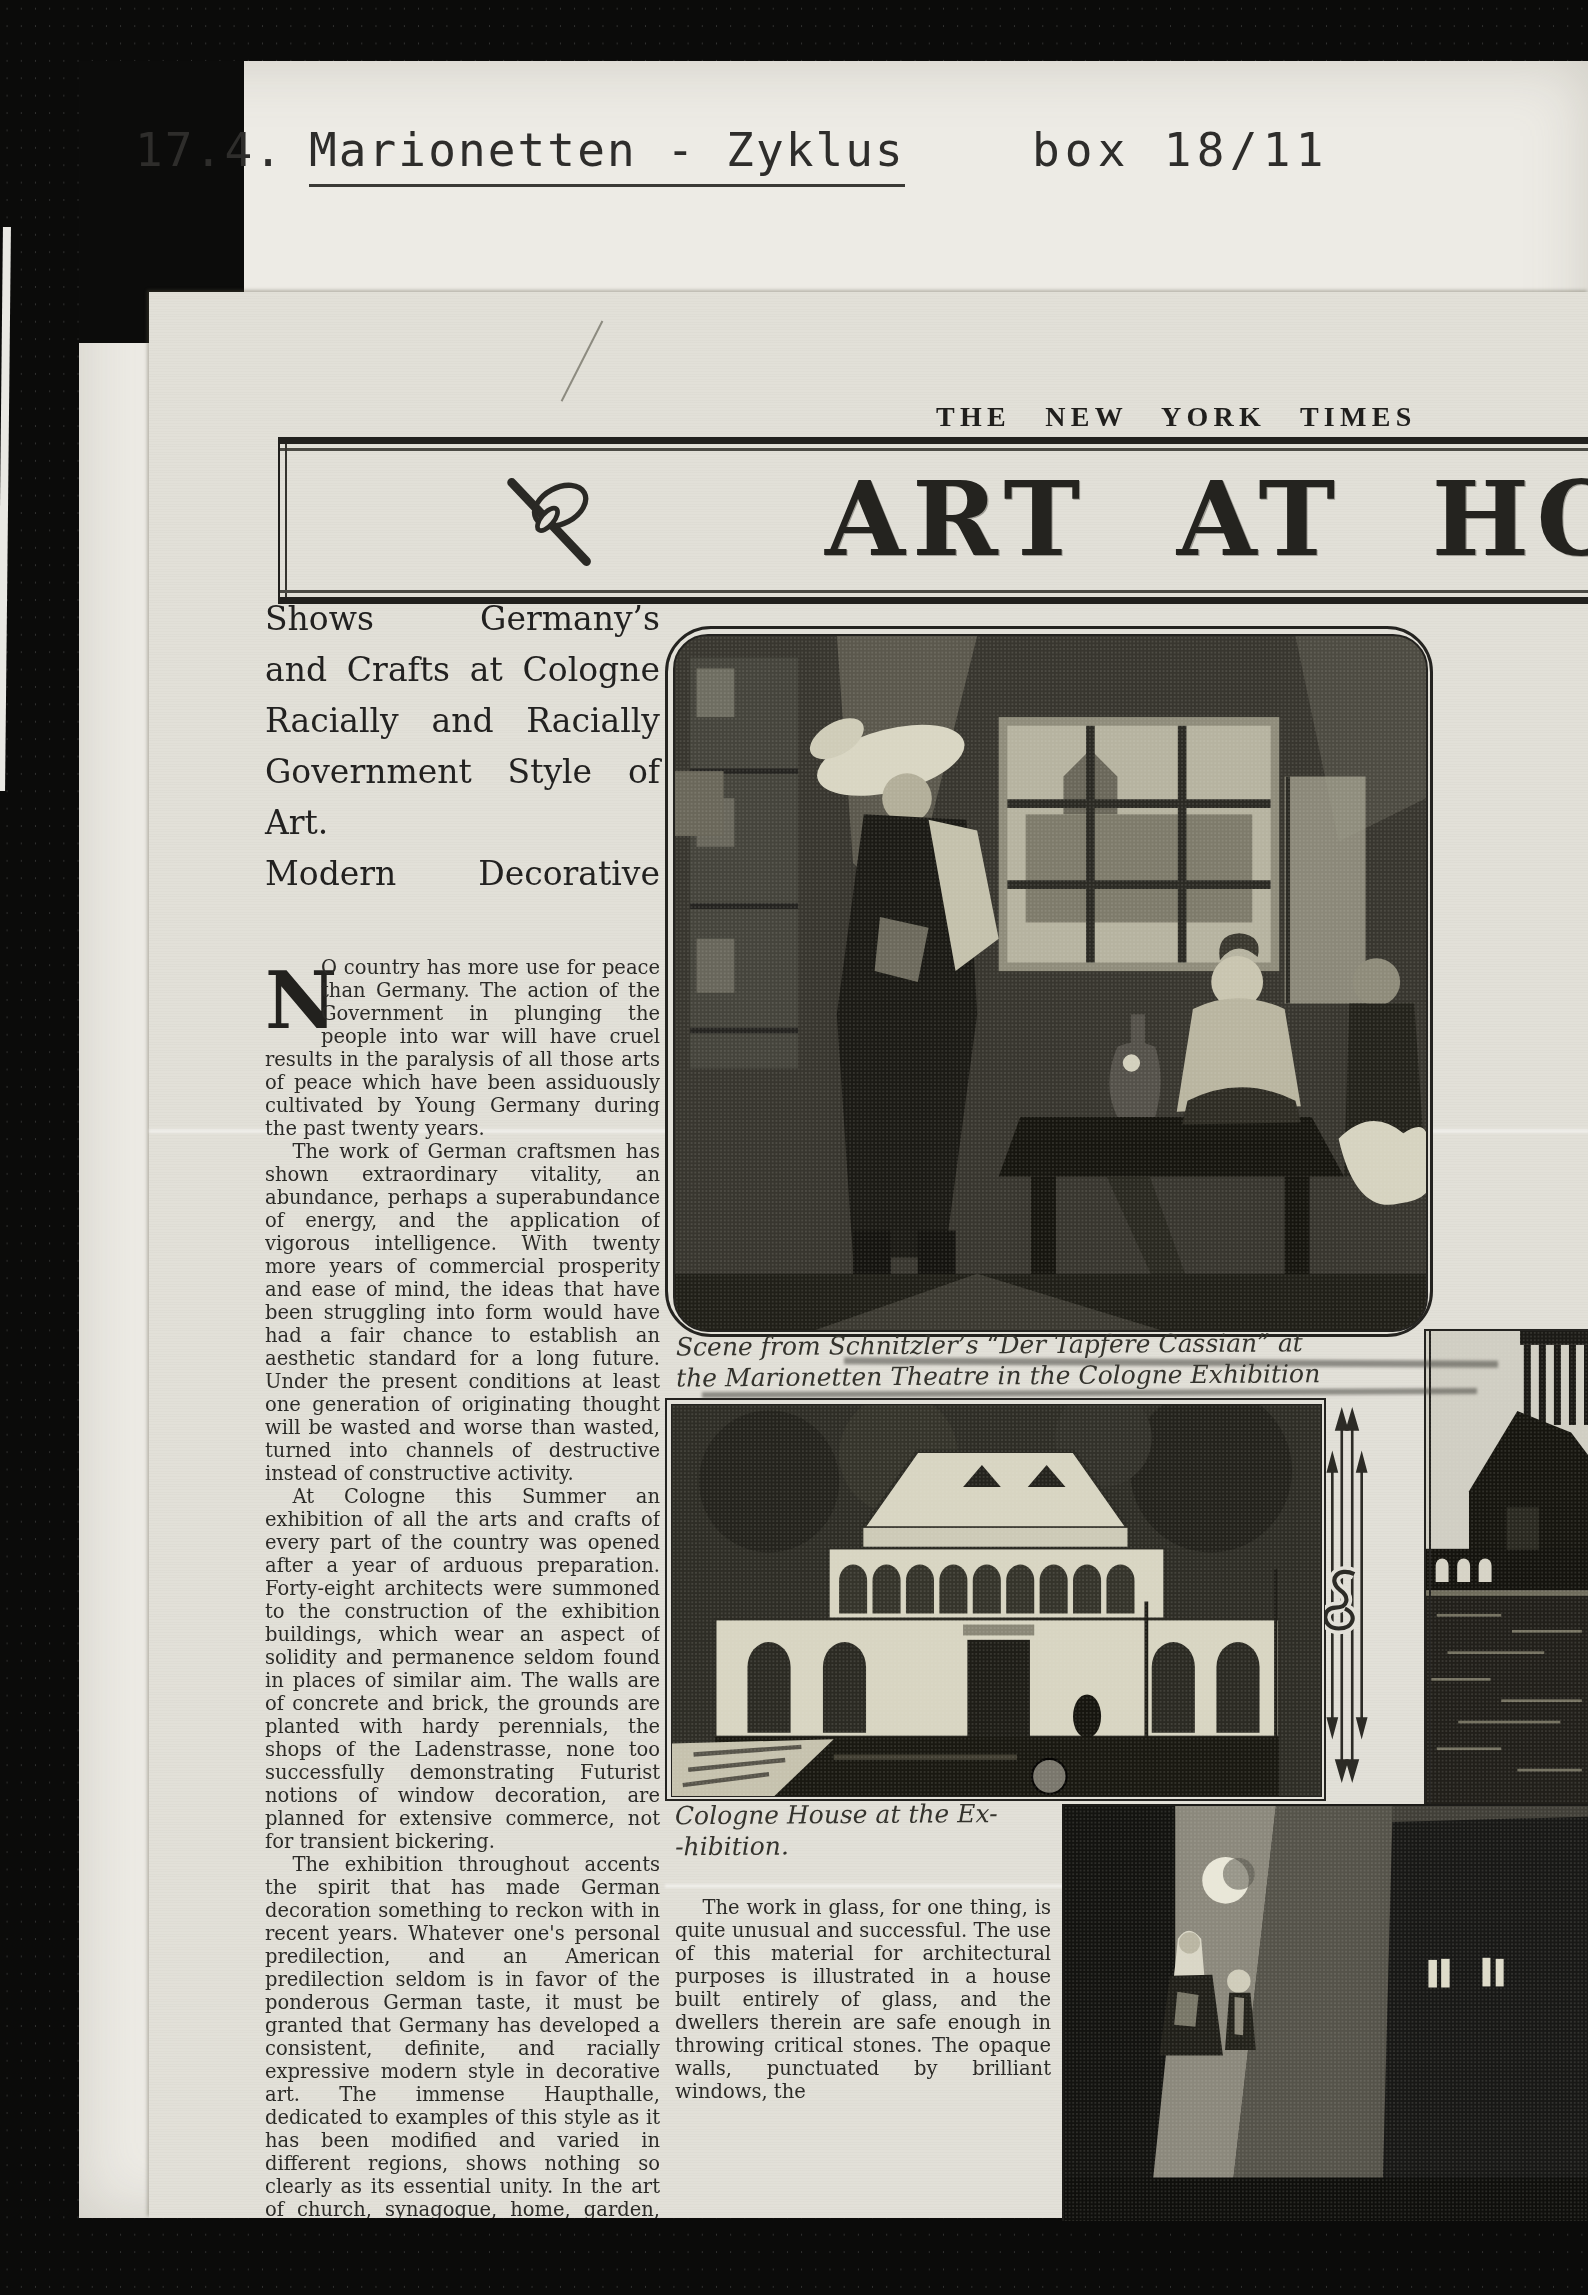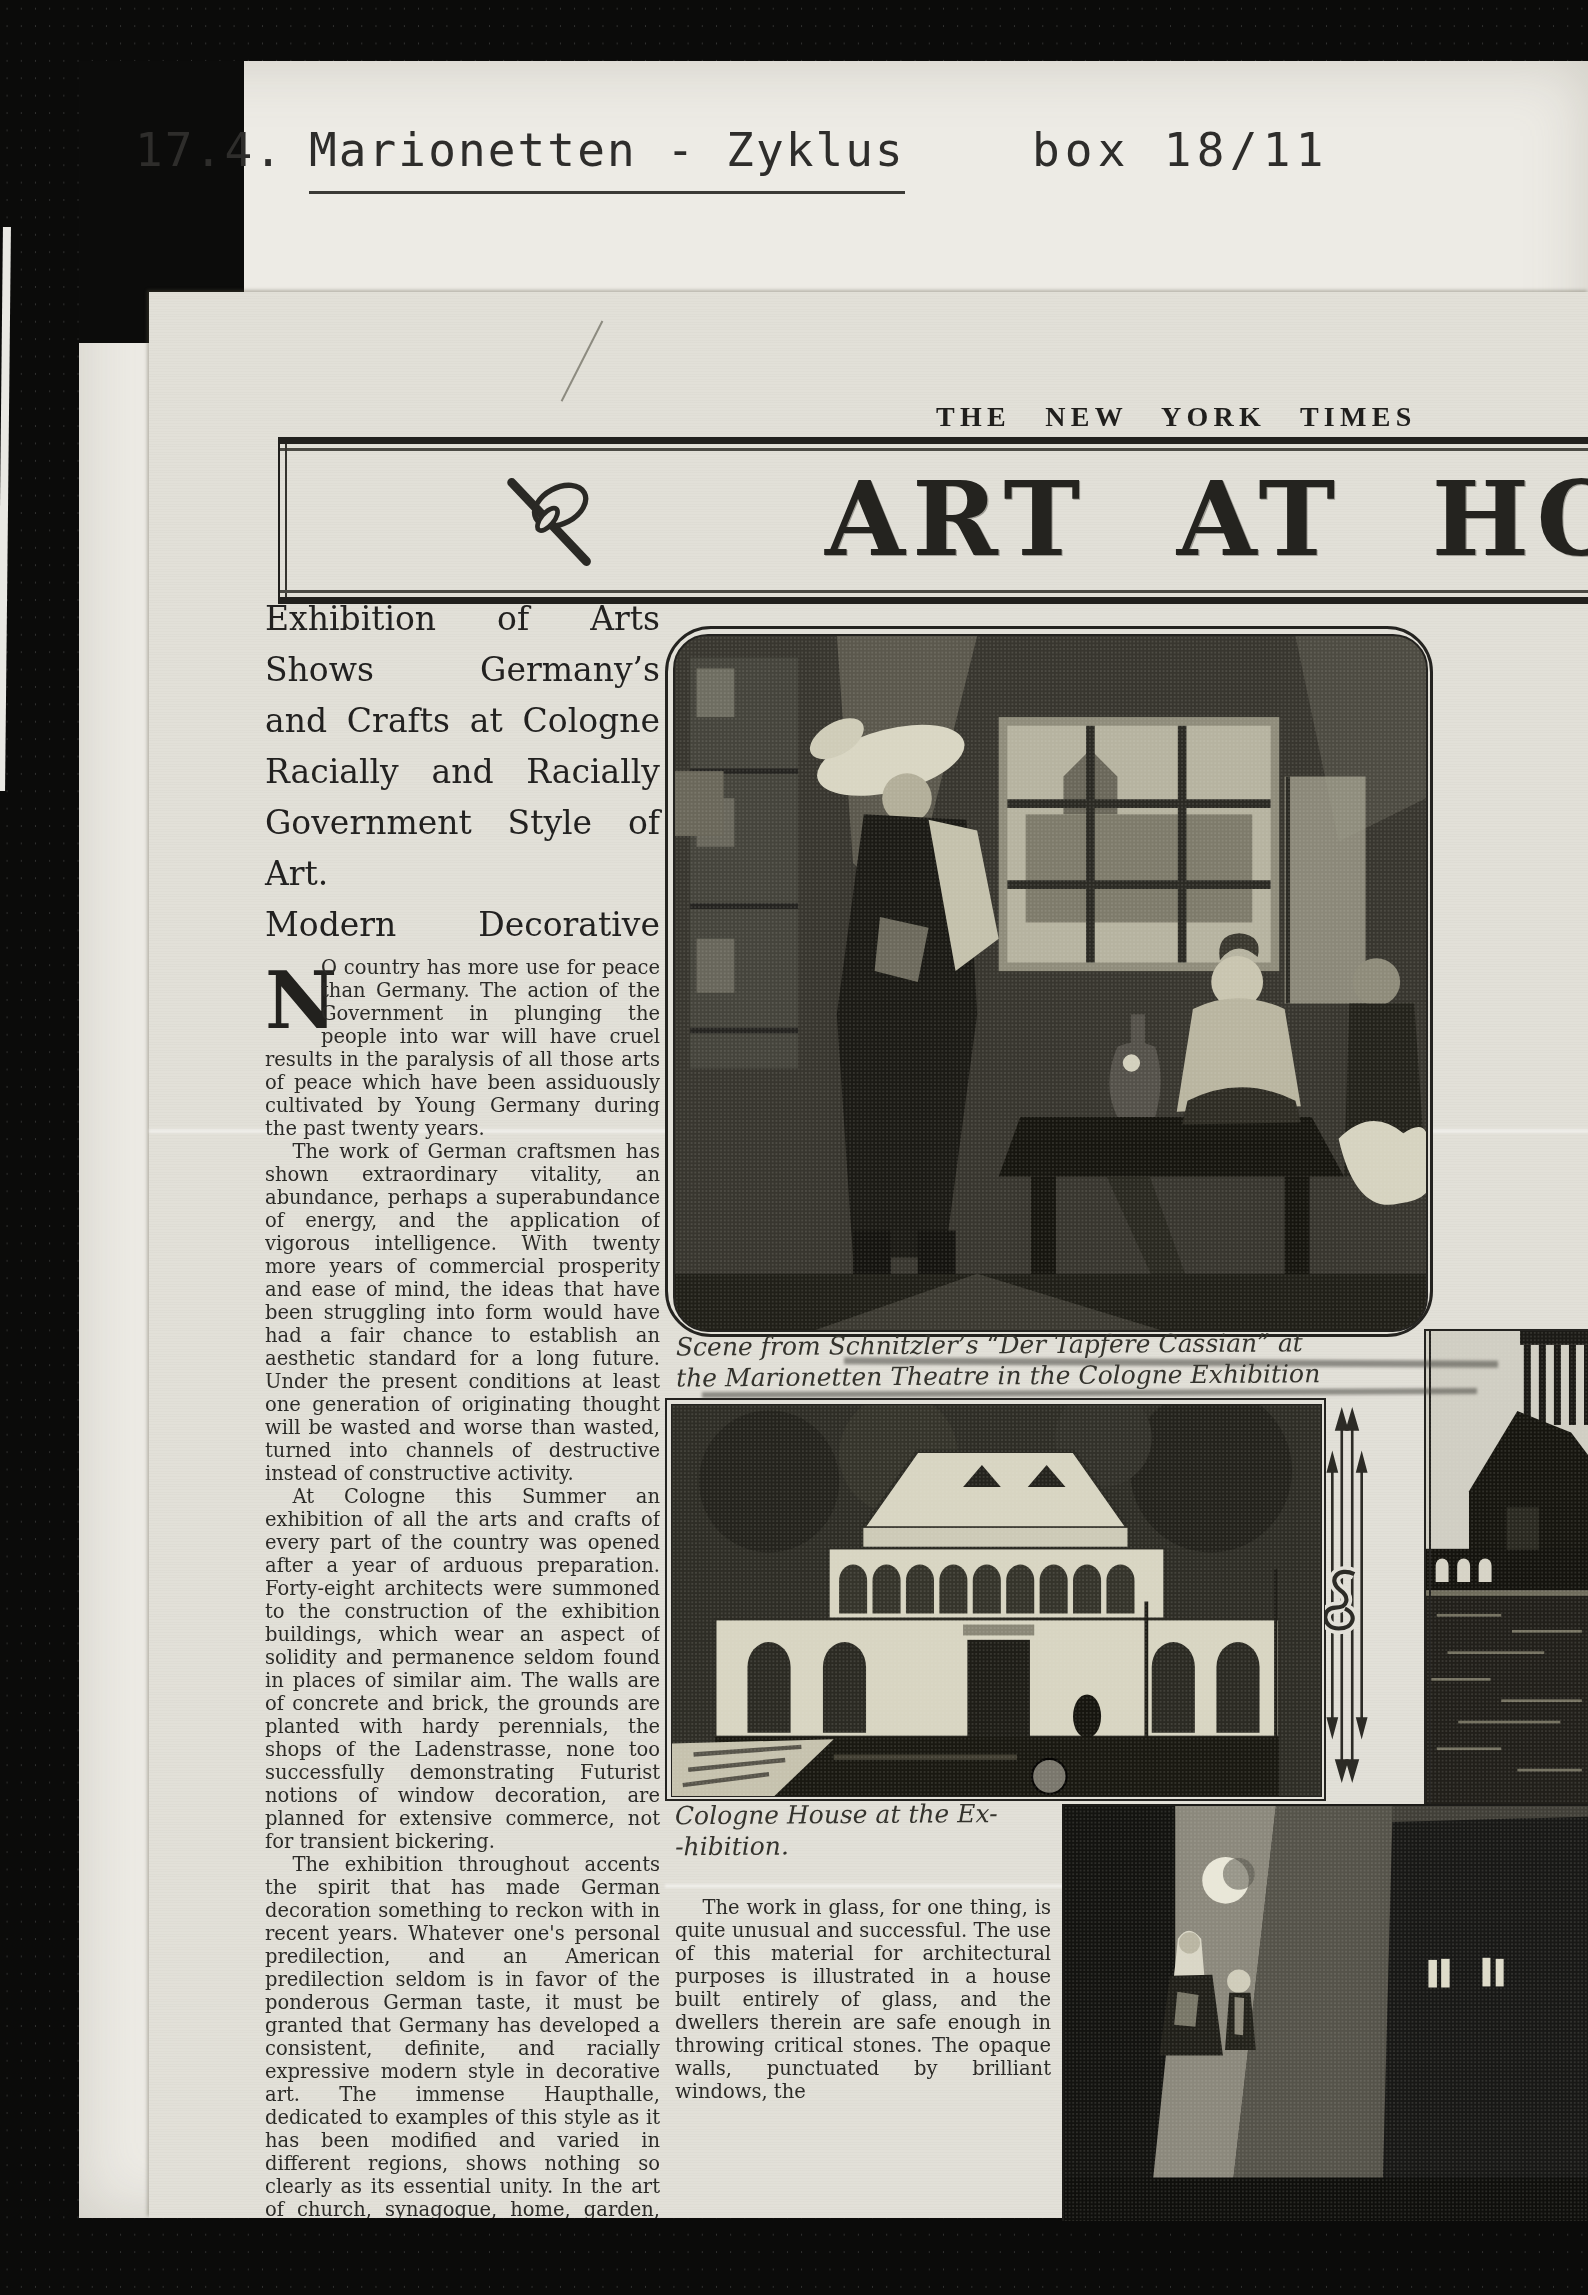--- a/index.html
+++ b/index.html
@@ -13,21 +13,21 @@
   .corner-black{position:absolute;left:79px;top:61px;width:165px;height:282px;background:#0c0c0b;z-index:2;}
   .edge-sliver{position:absolute;left:0;top:227px;width:8.4px;height:564px;background:#e9e8e3;z-index:2;transform:rotate(.6deg);}
   .clipping{position:absolute;left:149px;top:292px;width:1440px;height:1926px;background:#e2e0d8;z-index:2;
     background-image:repeating-linear-gradient(0deg, rgba(60,55,40,.02) 0 1.1px, transparent 1.1px 2.6px);
     box-shadow:-1.6px -1.6px 3.2px rgba(90,85,70,.35);}
   .crease{position:absolute;z-index:3;background:rgba(255,255,255,.45);filter:blur(1.1px);}
   .scratch{position:absolute;z-index:3;background:#8d8b80;}
 
   .annotation{position:absolute;left:135px;top:123px;z-index:3;white-space:nowrap;
     font-family:"DejaVu Sans Mono", monospace;font-size:46px;color:#2e2d2b;letter-spacing:2.1px;}
-  .annotation .u{border-bottom:3.7px solid #3b3a36;padding-bottom:14px;margin-left:25px;}
+  .annotation .u{border-bottom:3.7px solid #3b3a36;padding-bottom:7px;margin-left:25px;}
   .annotation .bx{margin-left:127px;letter-spacing:5.3px;}
 
   .nyt{position:absolute;left:936px;top:401px;z-index:3;white-space:nowrap;
     font-family:"Liberation Serif", serif;font-weight:700;font-size:28px;color:#201f1d;
     letter-spacing:5.3px;word-spacing:22px;}
 
   .banner{position:absolute;left:278px;top:437px;width:1310px;height:153px;z-index:3;
     border-top:7.4px solid #21201d;border-bottom:7.4px solid #21201d;border-left:2.6px solid #21201d;}
   .banner::before{content:"";position:absolute;left:0;right:0;top:4.2px;height:2.6px;background:#4a4943;}
   .banner::after{content:"";position:absolute;left:0;right:0;bottom:4.2px;height:2.6px;background:#4a4943;}
@@ -98,21 +98,20 @@
     <div class="inner-vline"></div>
     <svg class="brush" width="111" height="100" viewBox="0 0 210 190">
       <line x1="18" y1="18" x2="160" y2="168" stroke="#2a2925" stroke-width="17" stroke-linecap="round"></line>
       <ellipse cx="110" cy="62" rx="52" ry="34" transform="rotate(-28 110 62)" fill="none" stroke="#2a2925" stroke-width="10"></ellipse>
       <ellipse cx="86" cy="88" rx="26" ry="12" transform="rotate(-50 86 88)" fill="#e2e0d8" stroke="#2a2925" stroke-width="9"></ellipse>
     </svg>
     <div class="banner-title">ART AT HOME</div>
   </div>
 
   <div class="headline">
-    <div class="jline">Exhibition  of  Arts</div>
     <div class="jline">Shows   Germany’s</div>
     <div class="jline">and Crafts at Cologne</div>
     <div class="jline">Racially and Racially</div>
     <div class="jline">Government  Style  of</div>
     <div class="jline last">Art.</div>
     <div class="jline">Modern  Decorative</div>
   </div>
 
   <div class="bodytext col1">
     <p><span class="dropcap">N</span><span>O country has more use for peace than Germany.  The action of the Government in plunging the people into war will have cruel results in the paralysis of all those arts of peace which have been assiduously cultivated by Young Germany during the past twenty years.</span></p>

